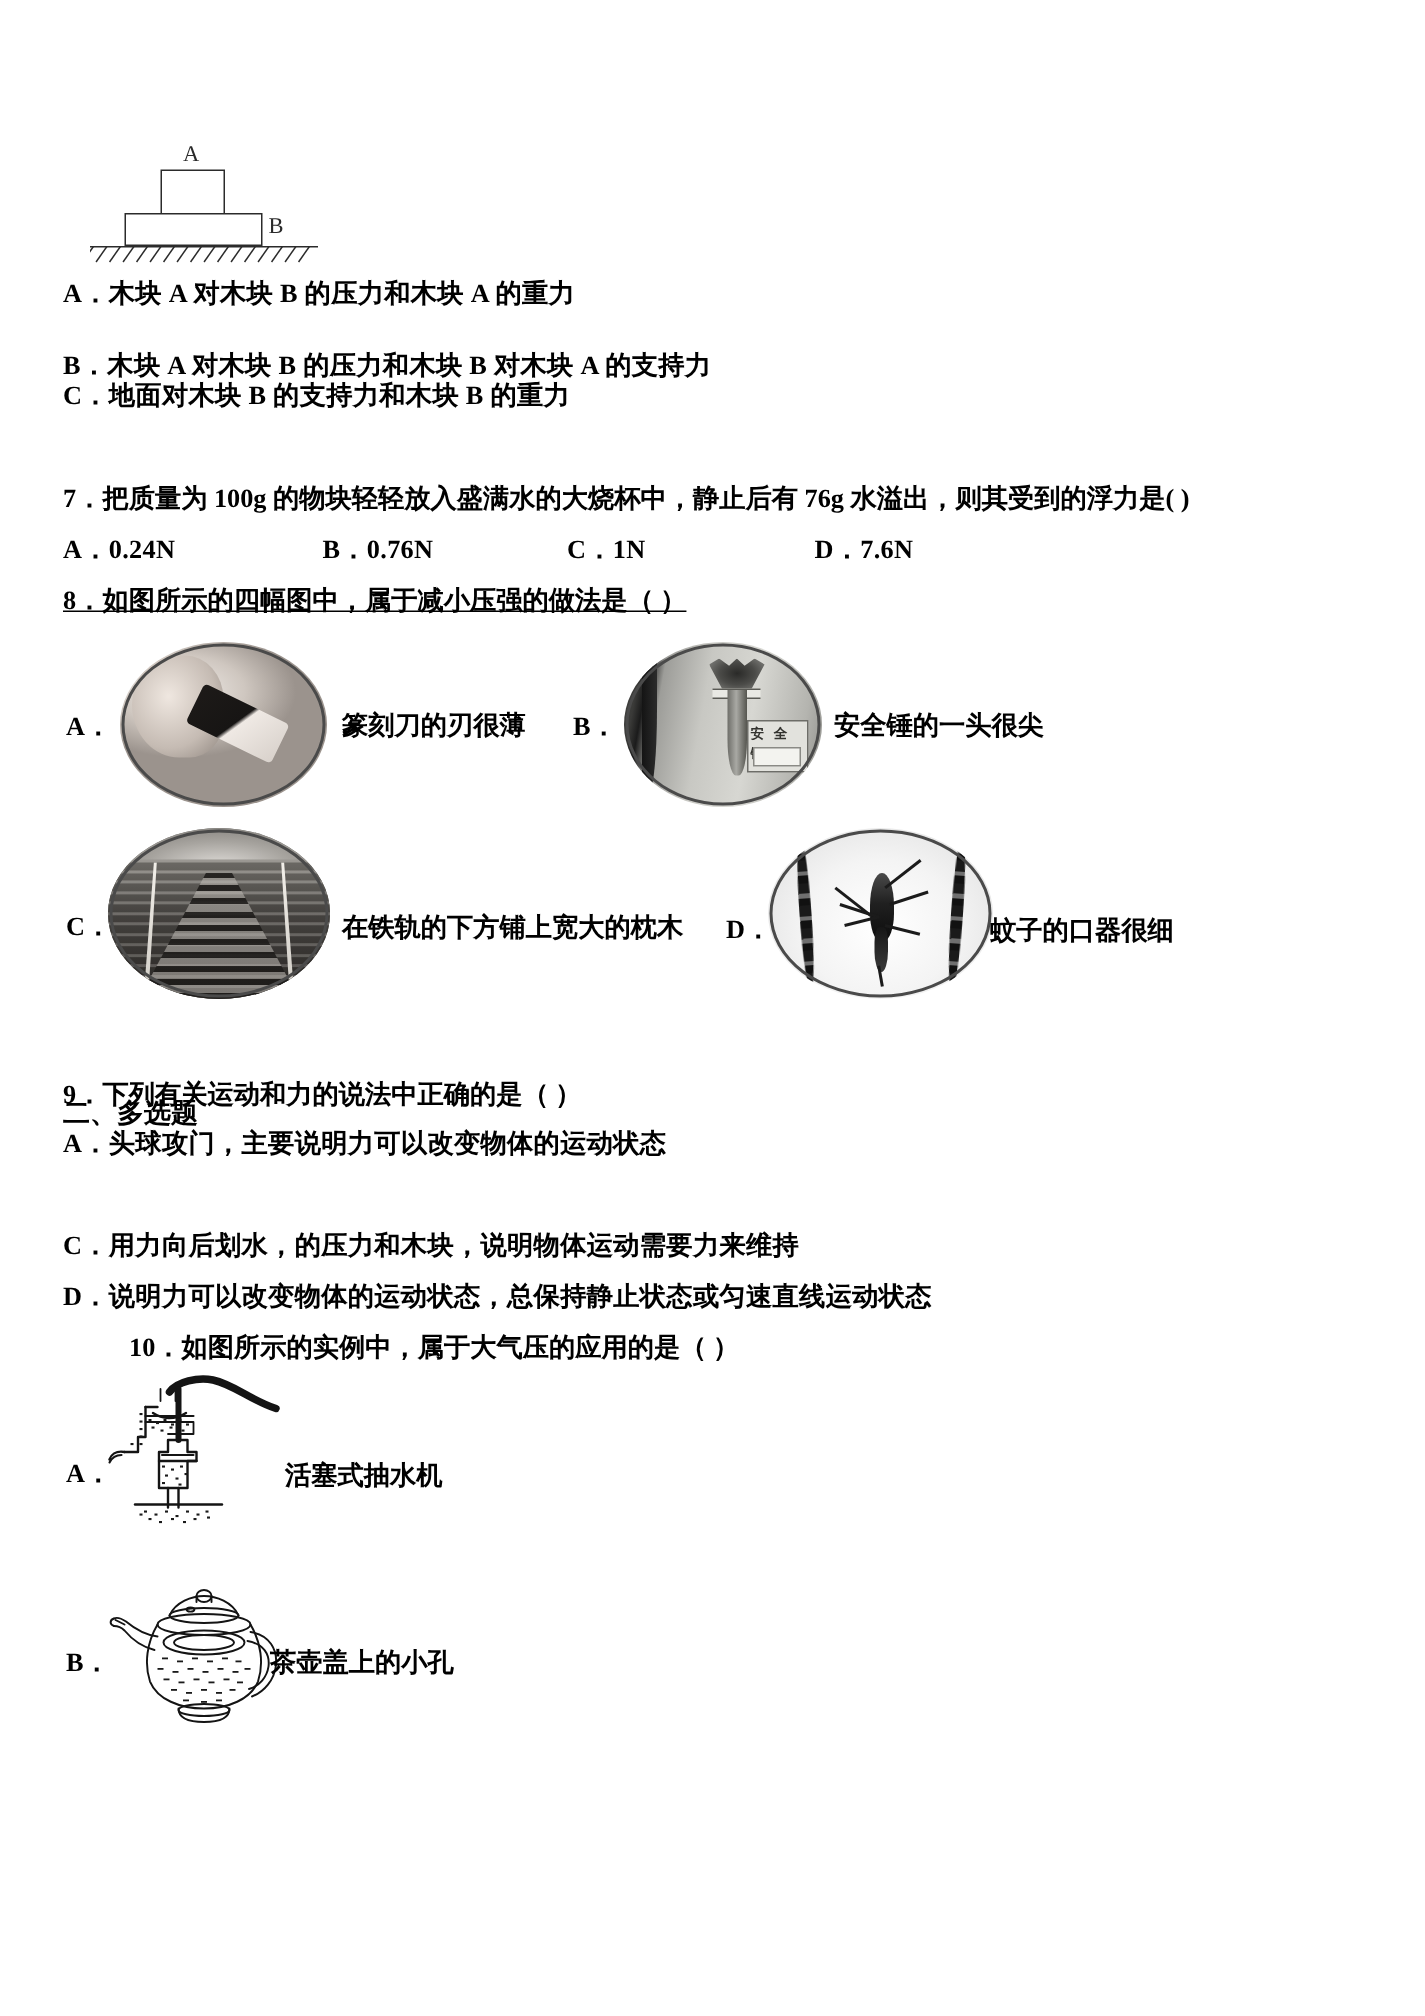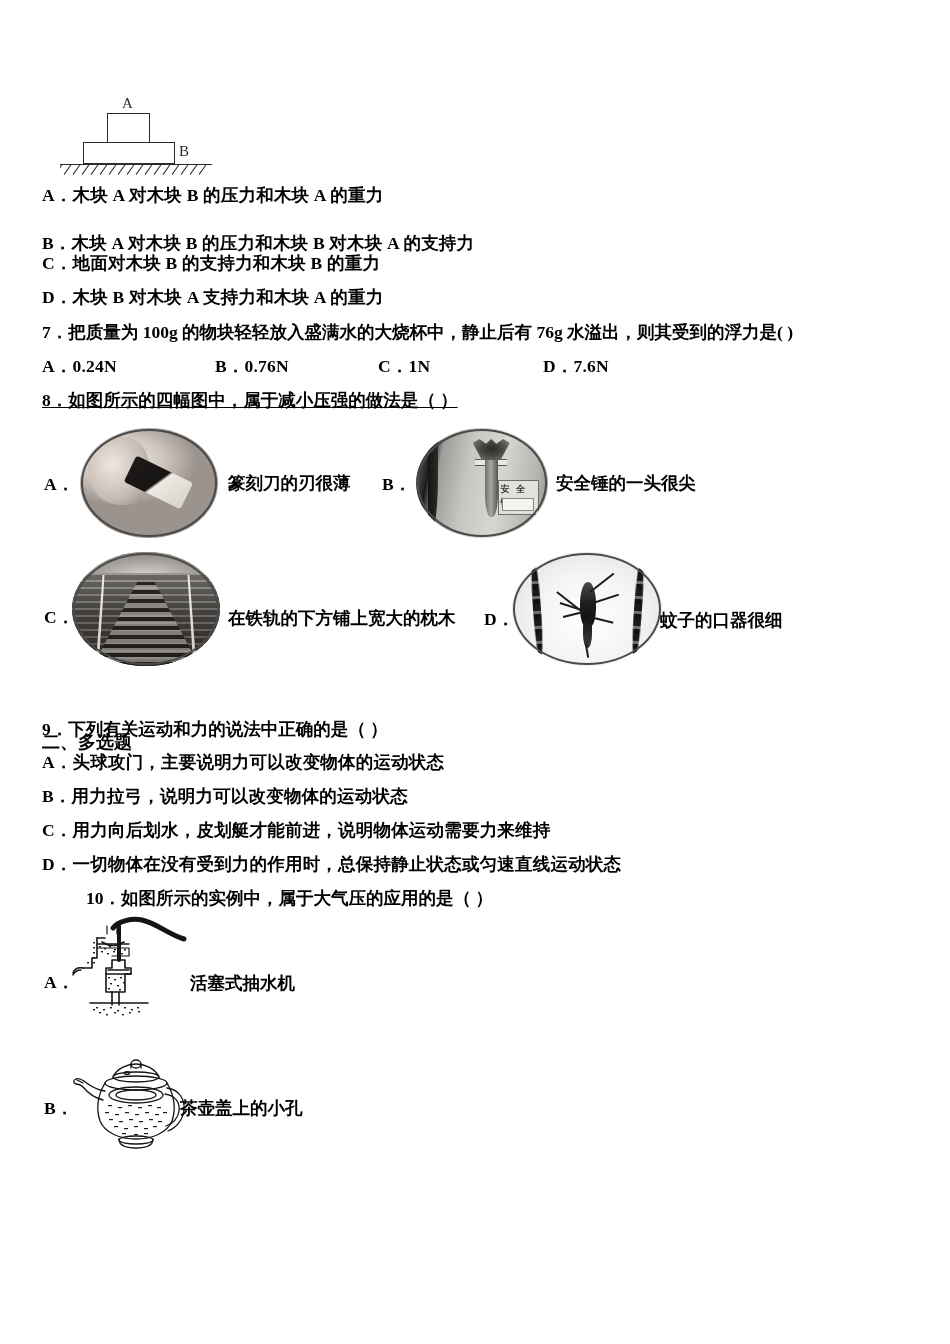--- a/index.html
+++ b/index.html
@@ -251,21 +251,20 @@
         <i style="left:119px"></i>
         <i style="left:128px"></i>
       <i style="left:137px"></i>
         <i style="left:146px"></i>
     </div>
   </div>
 
   <div class="opt-line" style="left:42px; top:185px;">A．木块 A 对木块 B 的压力和木块 A 的重力</div>
   <div class="opt-line" style="left:42px; top:219px;margin-top:14px;">B．木块 A 对木块 B 的压力和木块 B 对木块 A 的支持力</div>
   <div class="opt-line" style="left:42px; top:253px;">C．地面对木块 B 的支持力和木块 B 的重力</div>
-  <div class="opt-line" style="left:42px; top:287px;">D．木块 B 对木块 A 支持力和木块 A 的重力</div>
 
   <div class="q-line" style="left:42px; top:322px;">7．把质量为 100g 的物块轻轻放入盛满水的大烧杯中，静止后有 76g 水溢出，则其受到的浮力是(      )</div>
   <div class="opt-line" style="left:42px; top:356px;">A．0.24N</div>
   <div class="opt-line" style="left:215px; top:356px;">B．0.76N</div>
   <div class="opt-line" style="left:378px; top:356px;">C．1N</div>
   <div class="opt-line" style="left:543px; top:356px;">D．7.6N</div>
 
   <div class="q-line" style="left:42px; top:390px;text-decoration:underline;">8．如图所示的四幅图中，属于减小压强的做法是（     ）</div>
 
   <div class="optlabel" style="left:44px; top:472px;">A．</div>
@@ -313,23 +312,22 @@
     <div class="lg" style="left:52%; top:56%; width:16%; transform:rotate(14deg);"></div>
     <div class="lg" style="left:49%; top:80%; width:9%; transform:rotate(80deg);"></div>
     <div class="ring"></div>
   </div>
   <div class="caption" style="left:660px; top:608px;">蚊子的口器很细</div>
 
   <div class="sec-head" style="left:42px; top:690px;margin-top:40px;">二、多选题</div>
 
   <div class="q-line" style="left:42px; top:719px;">9．下列有关运动和力的说法中正确的是（    ）</div>
   <div class="opt-line" style="left:42px; top:752px;">A．头球攻门，主要说明力可以改变物体的运动状态</div>
-  <div class="opt-line" style="left:42px; top:786px;">B．用力拉弓，说明力可以改变物体的运动状态</div>
-  <div class="opt-line" style="left:42px; top:820px;">C．用力向后划水，皮划艇才能前进，说明物体运动需要力来维持</div>
-  <div class="opt-line" style="left:42px; top:854px;">D．一切物体在没有受到力的作用时，总保持静止状态或匀速直线运动状态</div>
+  <div class="opt-line" style="left:42px; top:820px;">C．用力向后划水，的压力和木块，说明物体运动需要力来维持</div>
+  <div class="opt-line" style="left:42px; top:854px;">D．说明力可以改变物体的运动状态，总保持静止状态或匀速直线运动状态</div>
 
   <div class="q-line" style="left:42px; top:888px;margin-left:44px;">10．如图所示的实例中，属于大气压的应用的是（ ）</div>
 
   <div class="optlabel" style="left:44px; top:970px;">A．</div>
   <div class="fig-pump" style="left:72px; top:912px; width:130px; height:105px;">
     <svg width="130" height="105" viewBox="0 0 130 105">
       <g stroke="#141414" fill="none" stroke-linecap="round" stroke-linejoin="round">
 
         <path d="M41 16 C46 9, 60 6, 70 8 C84 11, 96 22, 112 27" stroke-width="5"></path>
 

